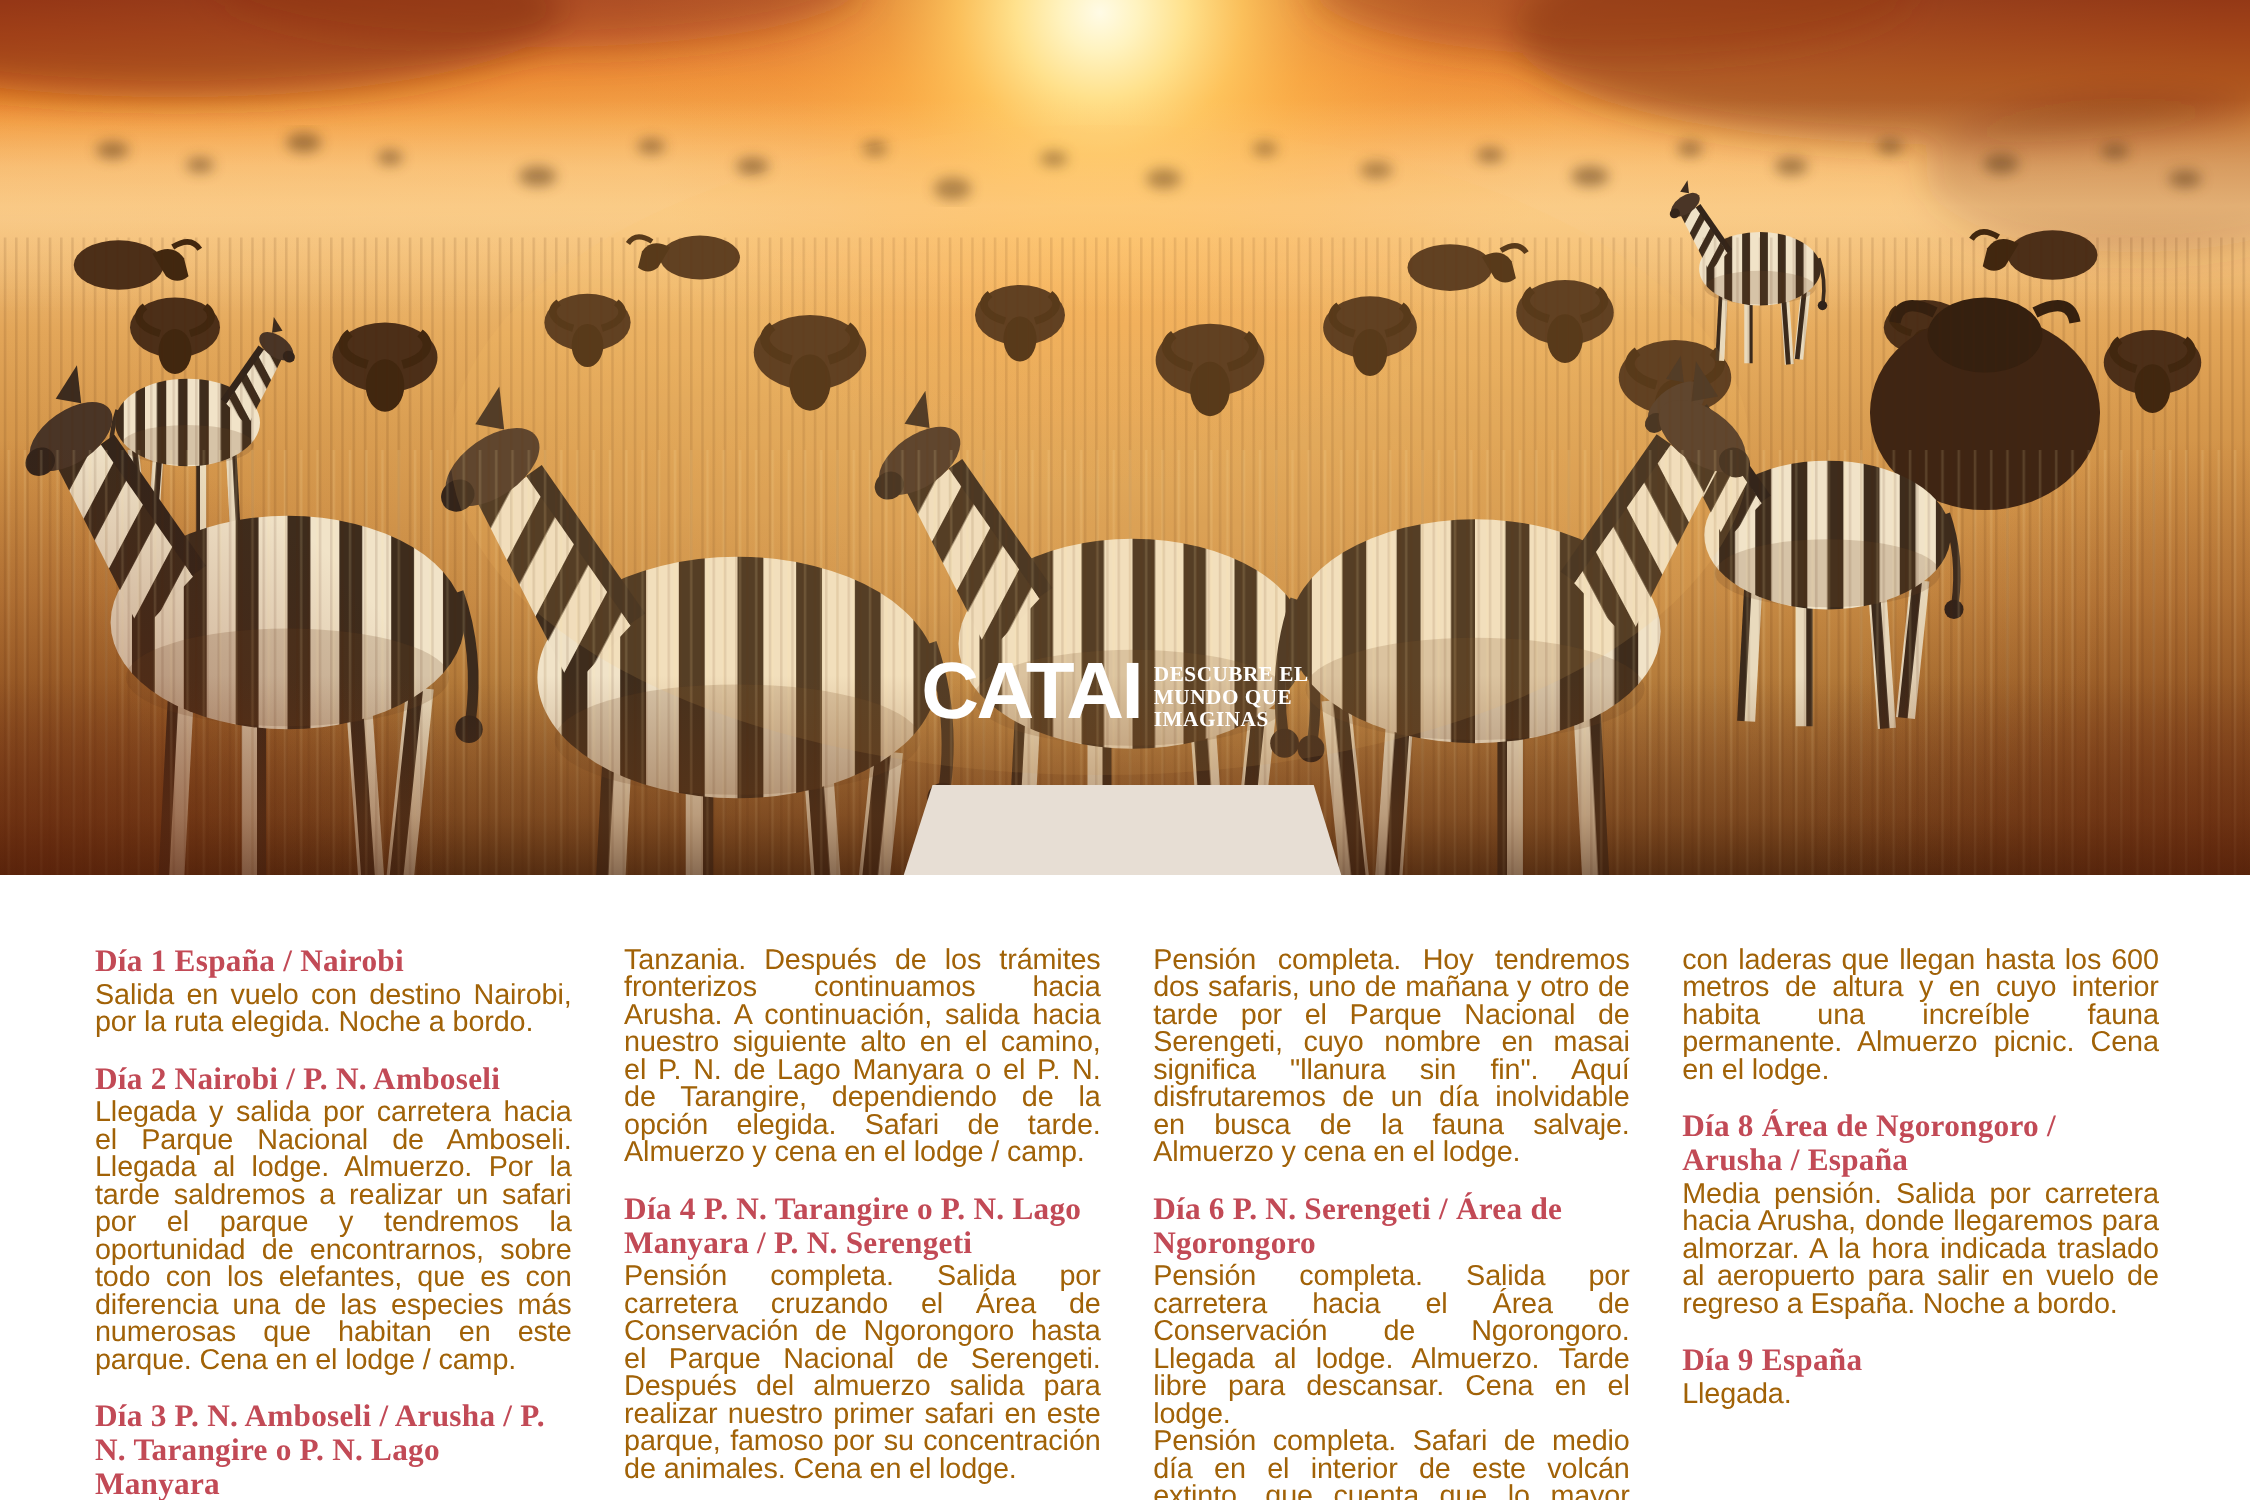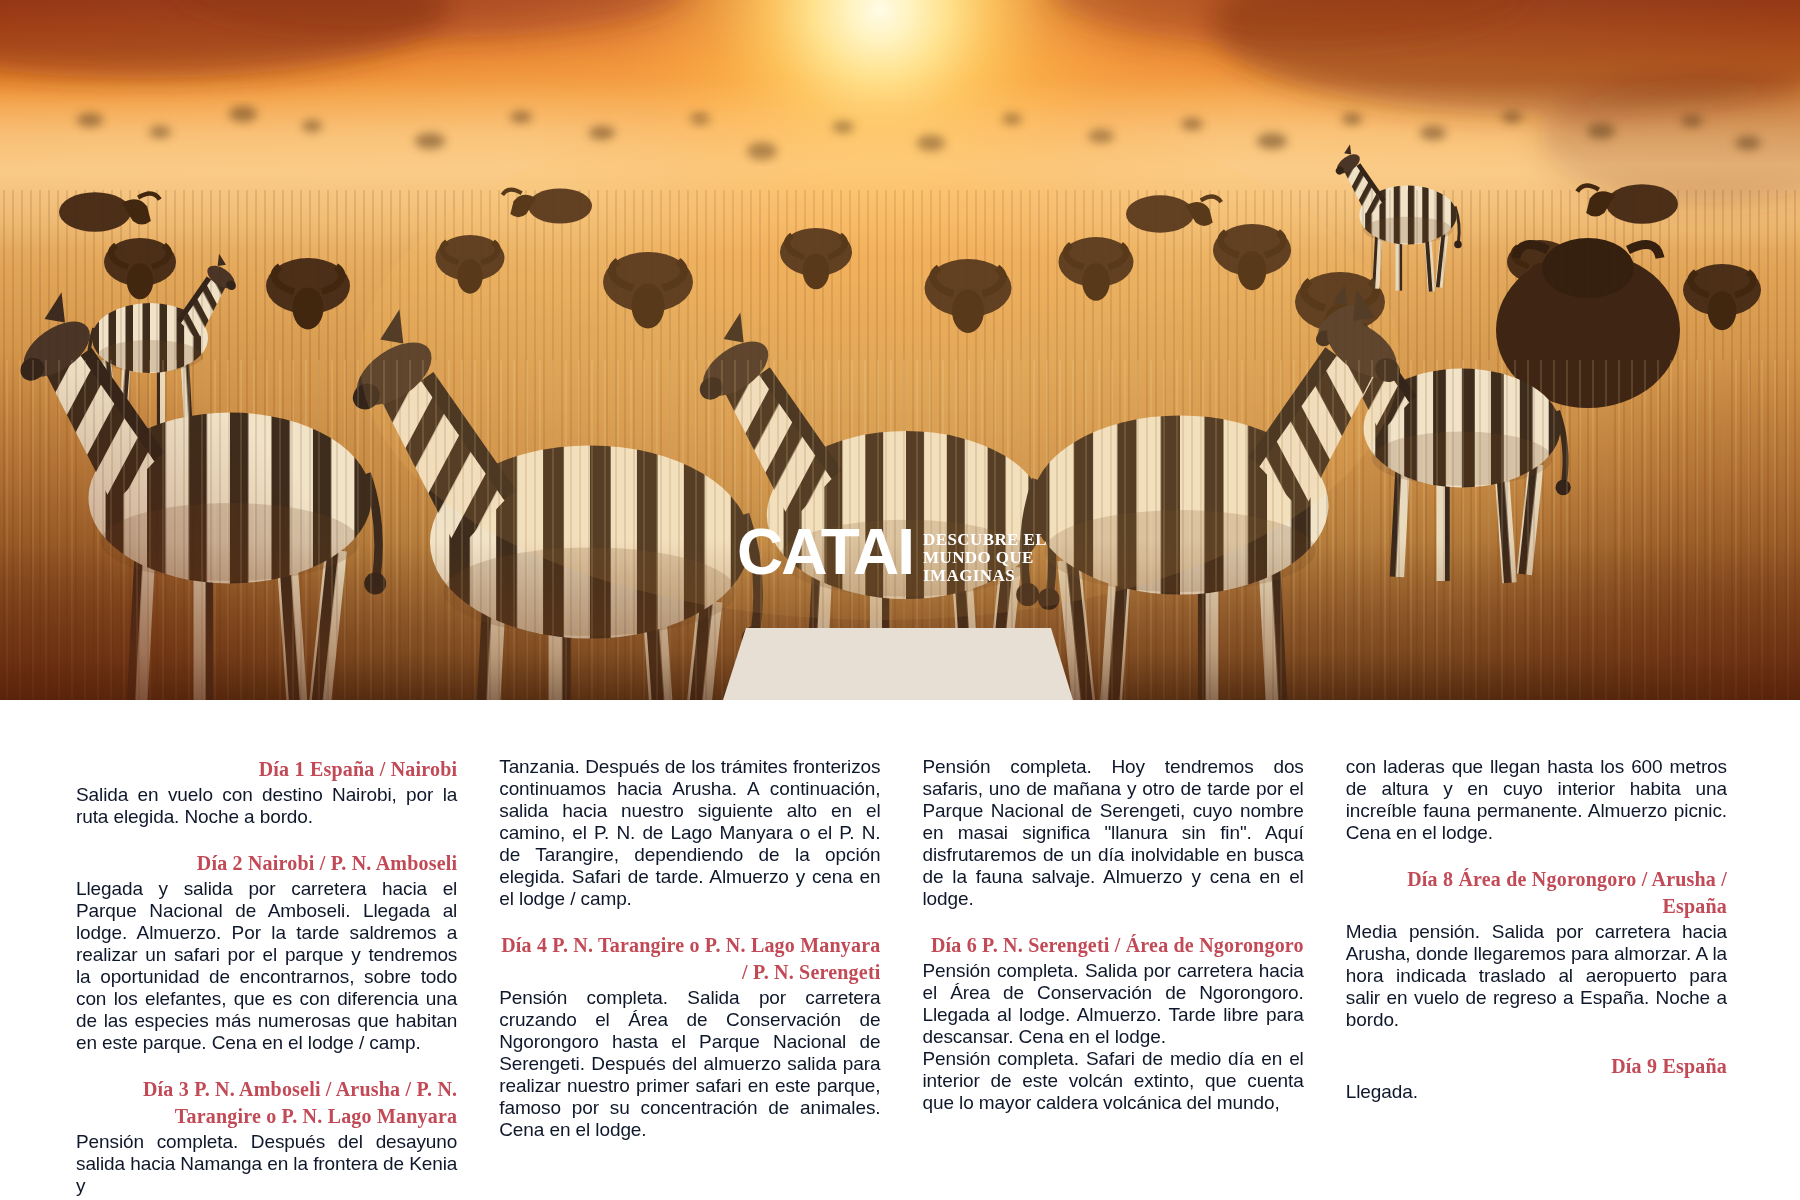--- a/index.html
+++ b/index.html
@@ -25,28 +25,28 @@
     font-size:17px;line-height:18px;letter-spacing:.4px;
   }
   
   .itinerary{
     padding:56px 73px 0 76px;
     display:grid;grid-template-columns:repeat(4,1fr);column-gap:42px;
   }
   .col{min-width:0;}
   .day-heading{
     font-family:"Liberation Serif",serif;font-weight:700;
-    font-size:20px;line-height:27px;letter-spacing:.2px;
-    color:#c24a56;margin:22px 0 1px 0;text-align:right;
+    font-size:25px;line-height:27px;letter-spacing:.2px;
+    color:#c24a56;margin:22px 0 1px 0;
   }
   .col > :first-child{margin-top:0;}
   .day-paragraph{
     font-family:"Liberation Sans",sans-serif;
-    font-size:19px;line-height:22px;letter-spacing:-0.1px;
-    color:#0f172a;text-align:justify;margin:0;
+    font-size:23px;line-height:22px;letter-spacing:-0.1px;
+    color:#a16207;text-align:justify;margin:0;
   }
 </style>
 </head>
 <body>
 
 <div class="hero">
   <svg width="1800" height="700" viewBox="0 0 1800 700" preserveAspectRatio="none" xmlns="http://www.w3.org/2000/svg">
     <defs>
       <linearGradient id="skyGrad" x1="0" y1="0" x2="0" y2="1">
         <stop offset="0" stop-color="#b64717"></stop>

